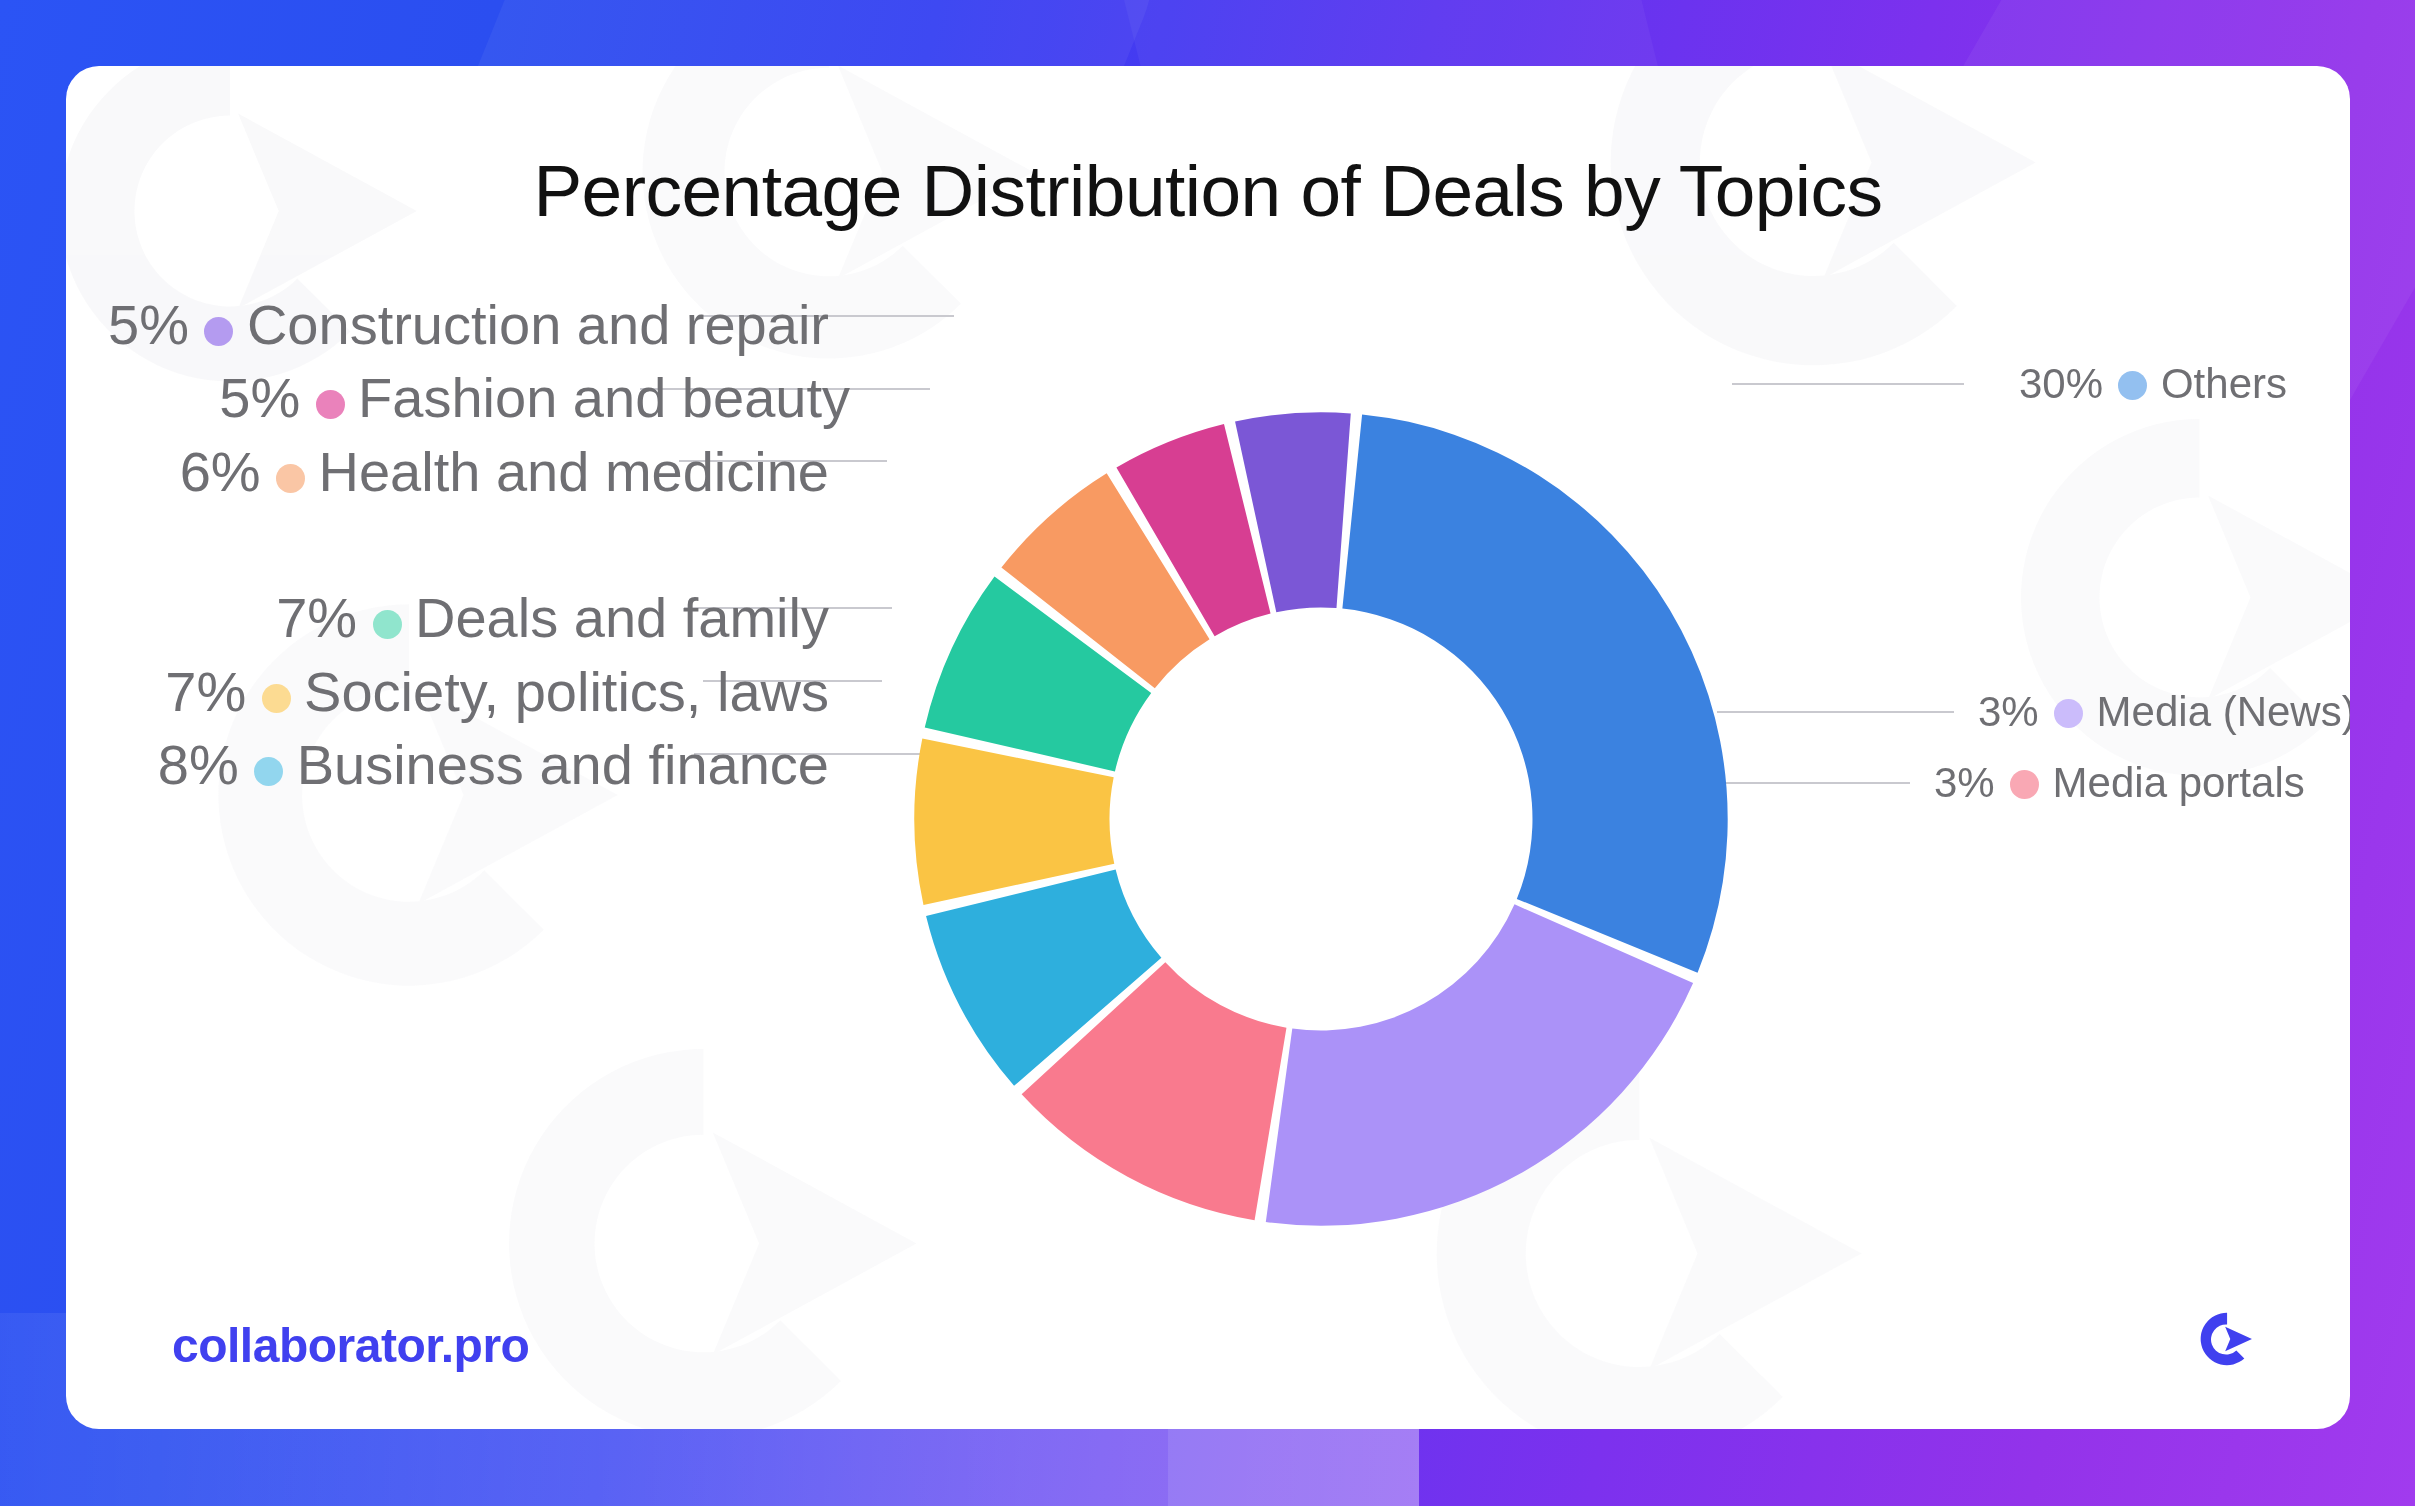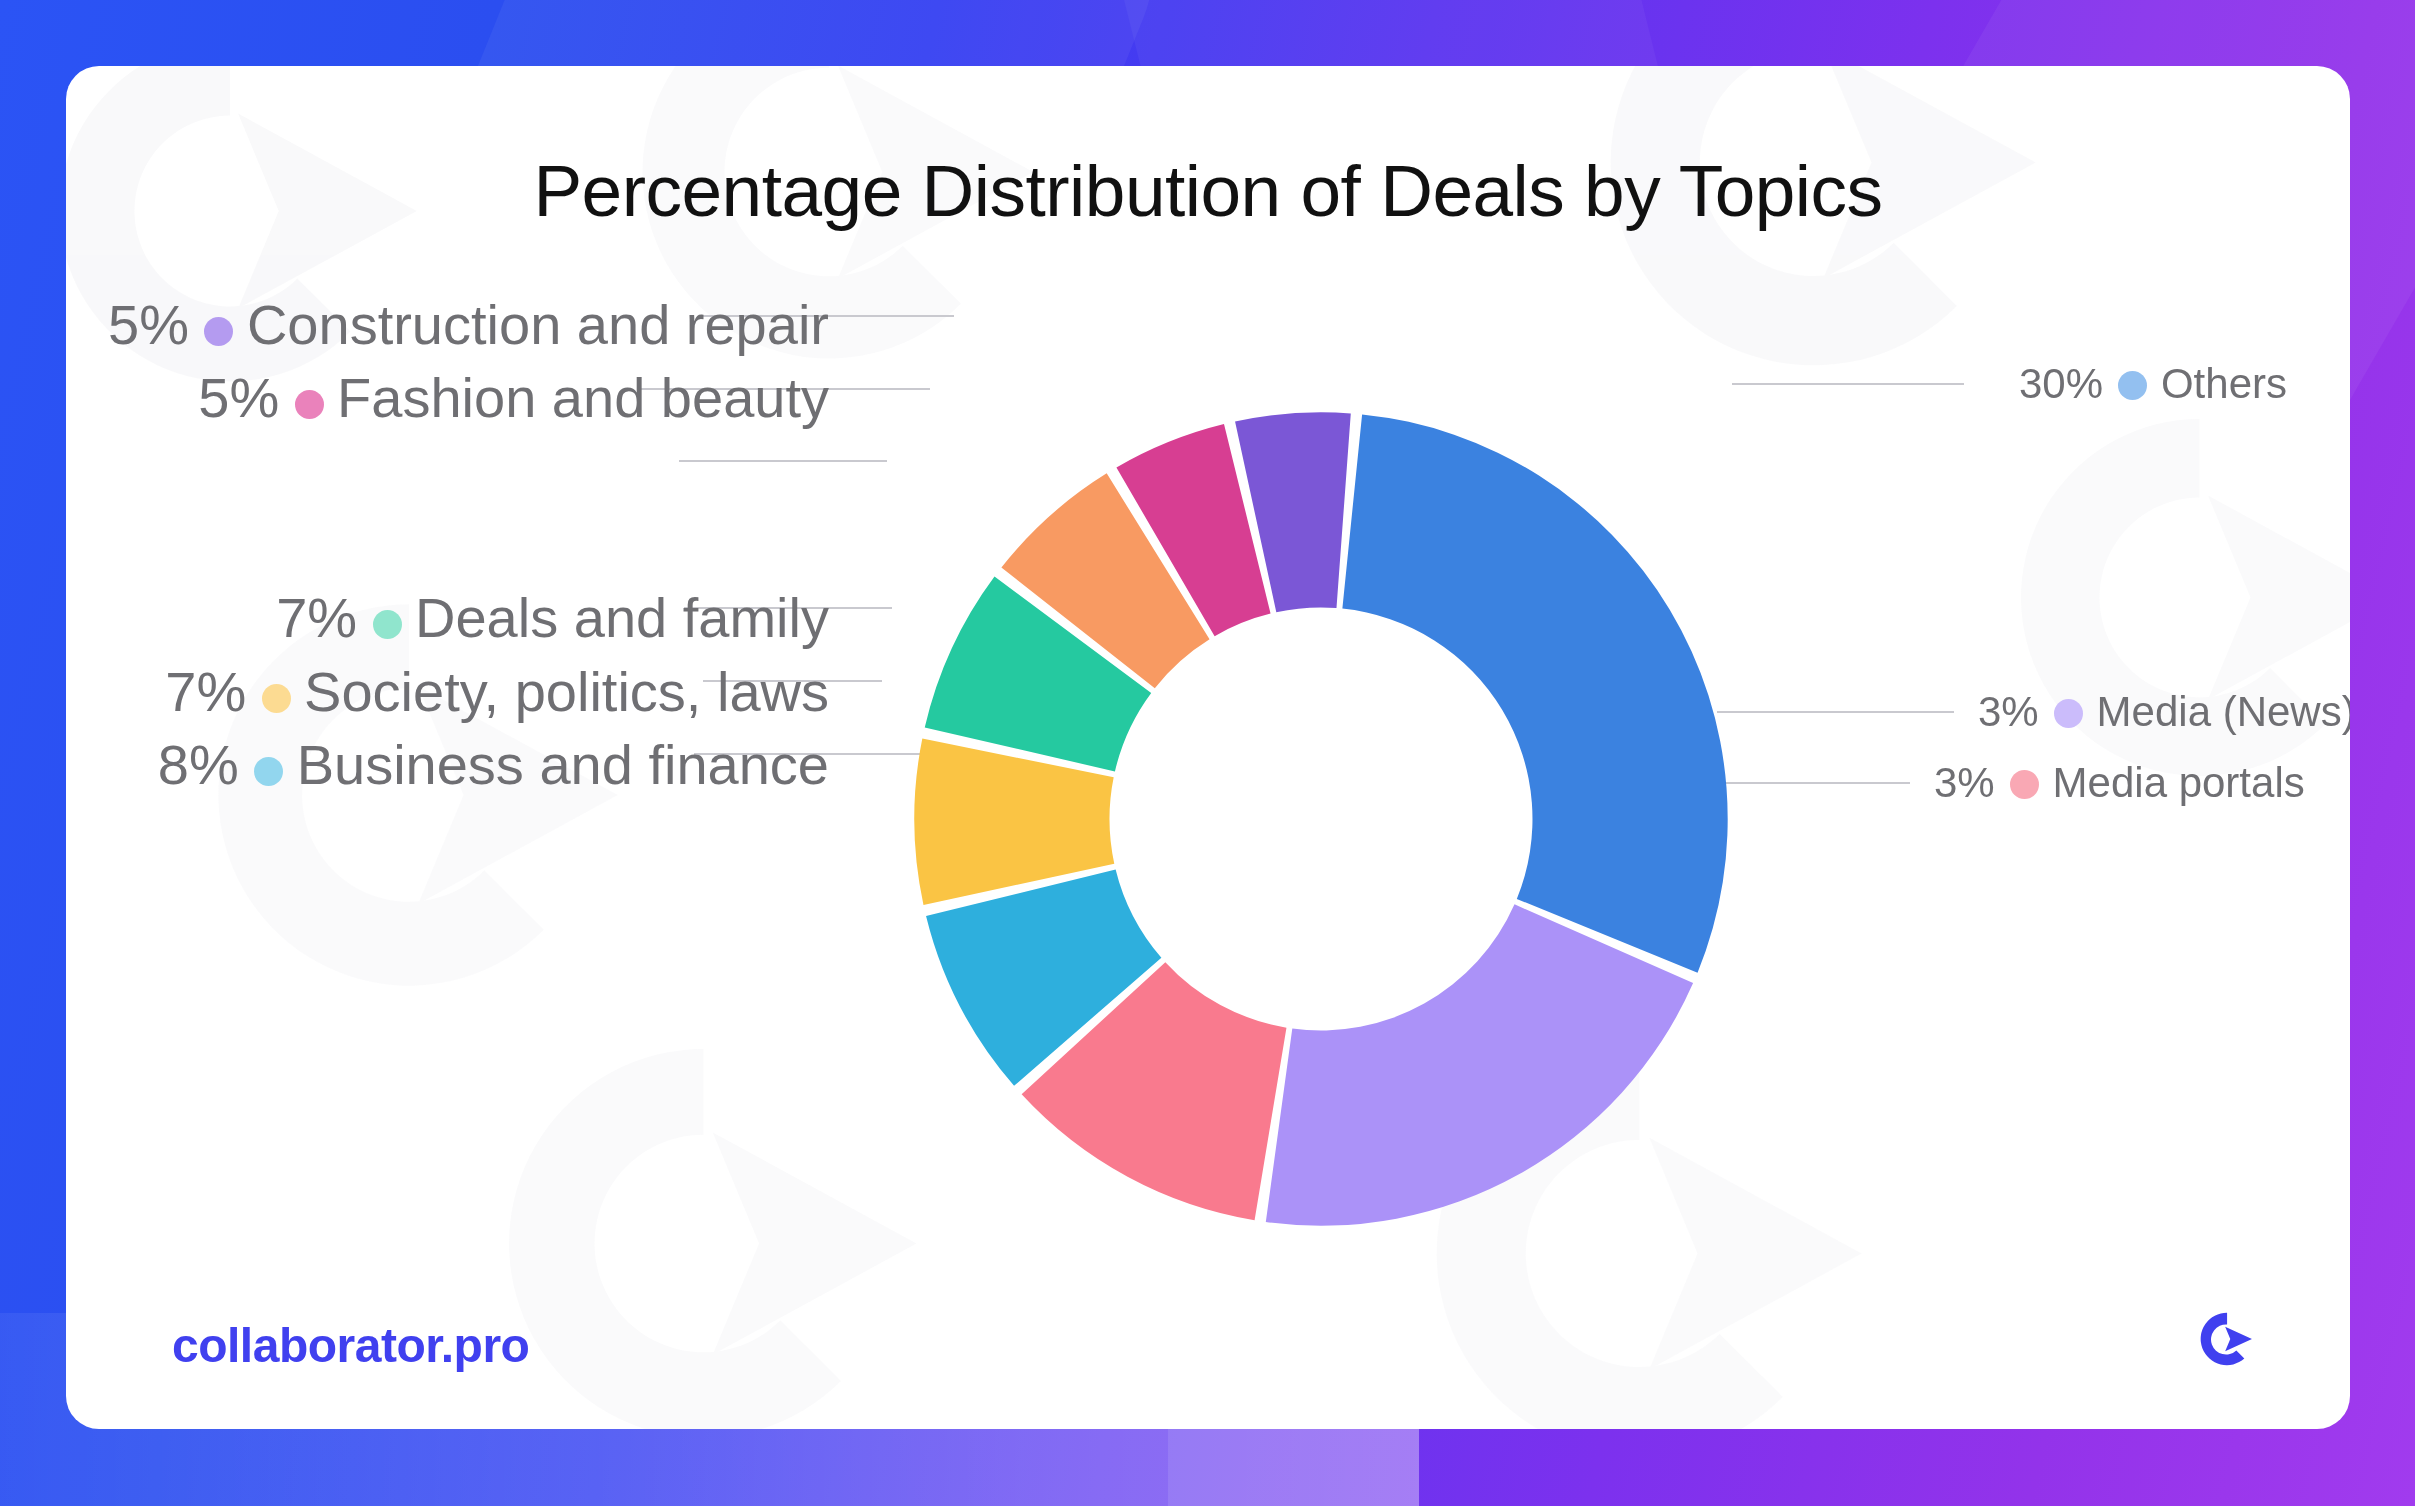--- a/index.html
+++ b/index.html
@@ -254,22 +254,25 @@
             <path d="M 9.023467302093906 155.90959334860247 A 196 196 0 0 1 42.64777486254147 83.13992450673943 L 118.17684292852155 139.2327607435045 A 101.92 101.92 0 0 0 100.69220299708883 177.07298854127328 Z" fill="#25c9a0"></path>
             <path d="M 45.97204893762114 78.7919545099195 A 196 196 0 0 1 96.716664082651 33.421032174574776 L 146.2926653229785 113.37893673077889 A 101.92 101.92 0 0 0 119.90546544756299 136.97181634515815 Z" fill="#f89a62"></path>
             <path d="M 101.40809046047389 30.60213881707392 A 196 196 0 0 1 153.2474423145981 9.657681137711364 L 175.688670003591 101.0219941916099 A 101.92 101.92 0 0 0 148.73220703944642 111.91311218487843 Z" fill="#d73e92"></path>
             <path d="M 158.58033989474376 8.426484719925213 A 196 196 0 0 1 214.35468663701576 4.526362464006212 L 207.46443705124818 98.35370848128323 A 101.92 101.92 0 0 0 178.46177674526677 100.38177205436111 Z" fill="#7b57d6"></path>
           </svg>
       </div>
 
       <div class="legend-left" style="top:226px;">
         <span class="lg-pct">5%</span><span class="lg-dot" style="background: rgb(180, 155, 240);"></span><span class="lg-label">Construction and repair</span>
       </div>
-      <div class="legend-left" style="top:299px;">
+      <div class="legend-left" style="top:299px;margin-left:21px;">
         <span class="lg-pct">5%</span><span class="lg-dot" style="background: rgb(234, 130, 187);"></span><span class="lg-label">Fashion and beauty</span>
+      </div>
+      <div class="legend-left" style="top:373px;">
+        <span class="lg-pct">6%</span><span class="lg-dot" style="background: rgb(250, 198, 165);"></span><span class="lg-label">Health and medicine</span>
       </div>
       <div class="legend-left" style="top:519px;">
         <span class="lg-pct">7%</span><span class="lg-dot" style="background: rgb(144, 229, 205);"></span><span class="lg-label">Deals and family</span>
       </div>
       <div class="legend-left" style="top:593px;">
         <span class="lg-pct">7%</span><span class="lg-dot" style="background: rgb(252, 219, 146);"></span><span class="lg-label">Society, politics, laws</span>
       </div>
       <div class="legend-left" style="top:666px;">
         <span class="lg-pct">8%</span><span class="lg-dot" style="background: rgb(146, 214, 238);"></span><span class="lg-label">Business and finance</span>
       </div>

